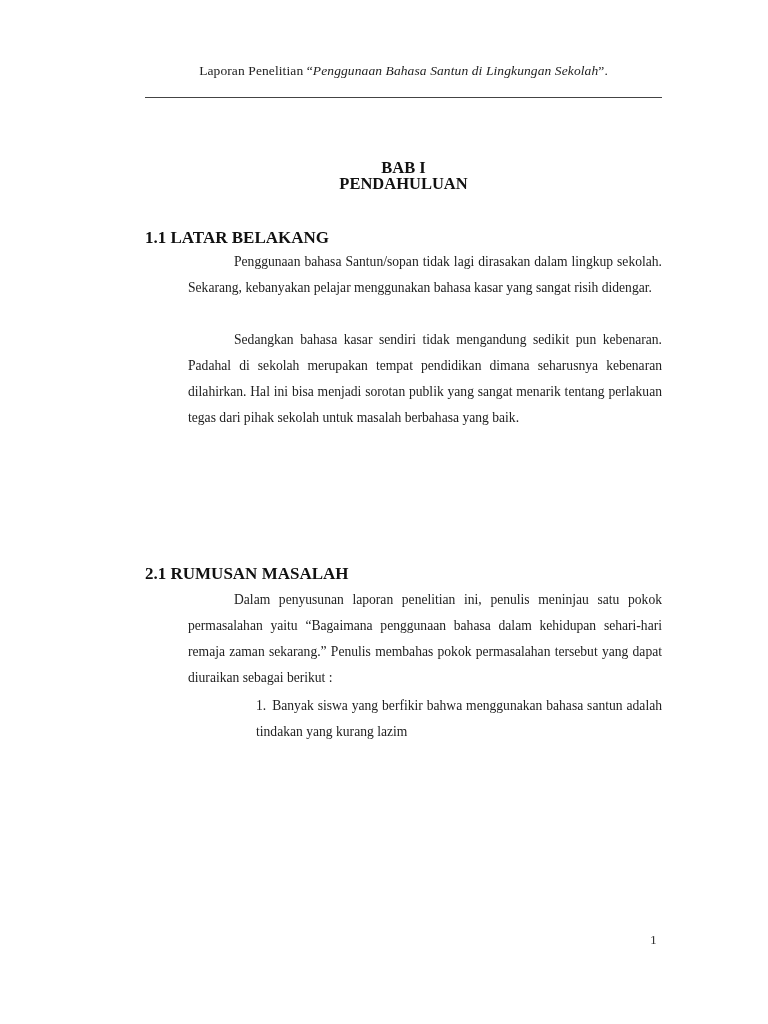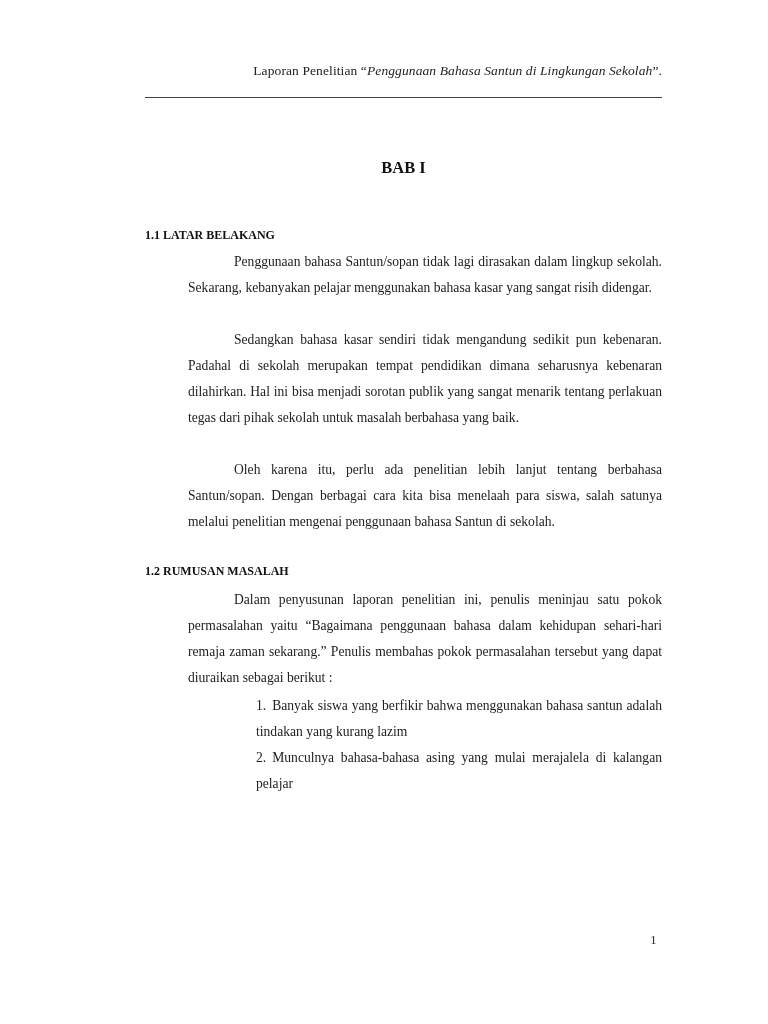--- a/index.html
+++ b/index.html
@@ -19,21 +19,21 @@
       position: absolute;
       left: 0; top: 0;
       width: 768px; height: 1024px;
       background: #ffffff;
     }
     .running-header {
       position: absolute;
       left: 145px;
       width: 517px;
       top: 63px;
-      text-align: right;
+      text-align: center;
       font-size: 13.5px;
       color: #222;
       letter-spacing: 0.1px;
     }
     .running-header .italic { font-style: italic; }
     .header-rule {
       position: absolute;
       left: 145px;
       top: 97px;
       width: 517px;
@@ -48,21 +48,21 @@
       font-weight: bold;
       font-size: 16.5px;
       color: #111;
     }
     .chapter.num { top: 142px; margin-top: 16px; }
     .chapter.title { top: 174px; }
     .section-heading {
       position: absolute;
       left: 145px;
       font-weight: bold;
-      font-size: 12px;
+      font-size: 17px;
       color: #111;
     }
     .para {
       position: absolute;
       left: 188px;
       width: 474px;
       font-size: 13.6px;
       line-height: 26px;
       text-align: justify;
       text-indent: 46px;
@@ -95,34 +95,31 @@
 <body>
 
 <div class="page">
 
   <div class="running-header">
     <span>Laporan Penelitian “</span><span class="italic">Penggunaan Bahasa Santun di Lingkungan Sekolah</span><span>”.</span>
   </div>
   <div class="header-rule"></div>
 
   <div class="chapter num">BAB I</div>
+  <div class="chapter title">PENDAHULUAN</div>
 
   <div class="section-heading" style="top:228px;">1.1 LATAR BELAKANG</div>
 
   <div class="para" style="top:249px;">Penggunaan bahasa Santun/sopan tidak lagi dirasakan dalam lingkup sekolah.  Sekarang, kebanyakan pelajar menggunakan bahasa kasar yang sangat risih didengar.</div>
   <div class="para" style="top:327px;"> Sedangkan bahasa kasar sendiri tidak mengandung sedikit pun kebenaran. Padahal di sekolah merupakan tempat pendidikan dimana seharusnya kebenaran dilahirkan. Hal ini bisa menjadi sorotan publik yang sangat menarik tentang perlakuan tegas dari pihak sekolah untuk masalah berbahasa yang baik.</div>
-  <div class="para" style="top:457px;"> Oleh karena itu, perlu ada penelitian lebih lanjut tentang berbahasa Santun/sopan. Dengan berbagai cara kita bisa menelaah para siswa, salah satunya melalui penelitian mengenai penggunaan bahasa Santun di sekolah.</div>
 
-  <div class="section-heading" style="top:564px;">1.2 RUMUSAN MASALAH</div>
+  <div class="section-heading" style="top:564px;">2.1 RUMUSAN MASALAH</div>
 
   <div class="para" style="top:587px;">Dalam penyusunan laporan penelitian ini, penulis meninjau satu pokok permasalahan yaitu “Bagaimana penggunaan bahasa dalam kehidupan sehari-hari remaja zaman sekarang.” Penulis membahas pokok permasalahan tersebut yang dapat diuraikan sebagai berikut :</div>
 
   <ul class="list" style="top:685px;margin-top:8px;">
     <li class="list-item">
       <span class="num">1.</span><span>Banyak siswa yang berfikir bahwa menggunakan bahasa santun adalah tindakan yang kurang lazim</span>
     </li>
-    <li class="list-item">
-      <span class="num">2.</span><span>Munculnya bahasa-bahasa asing yang mulai merajalela di kalangan pelajar</span>
-    </li>
   </ul>
 
   <div class="page-number">1</div>
 </div>
 
 </body></html>

